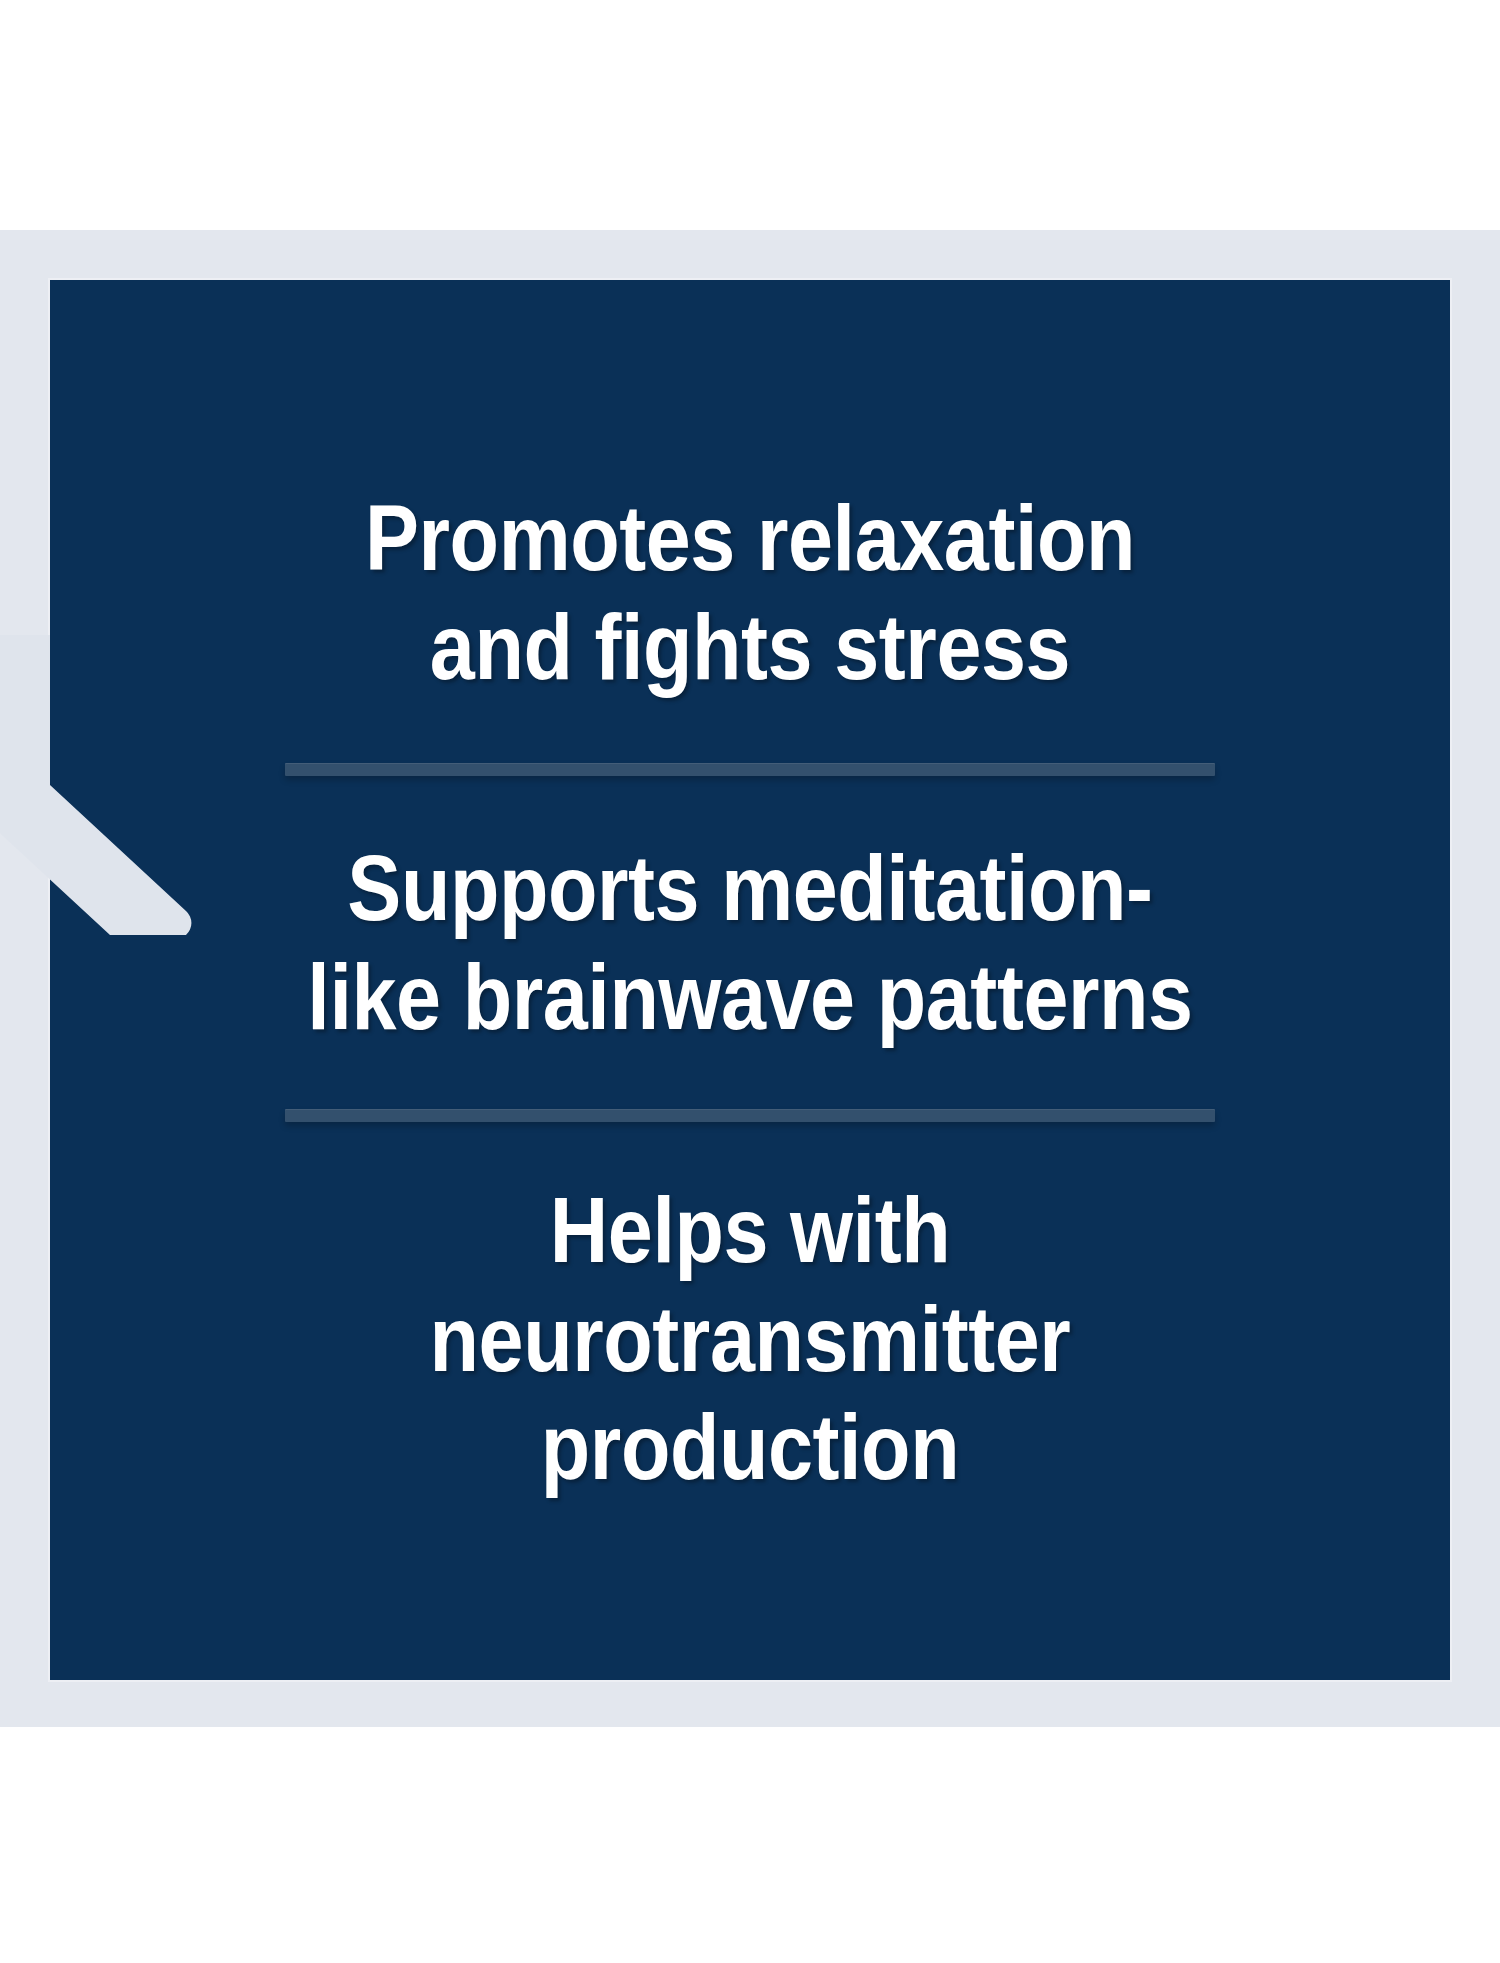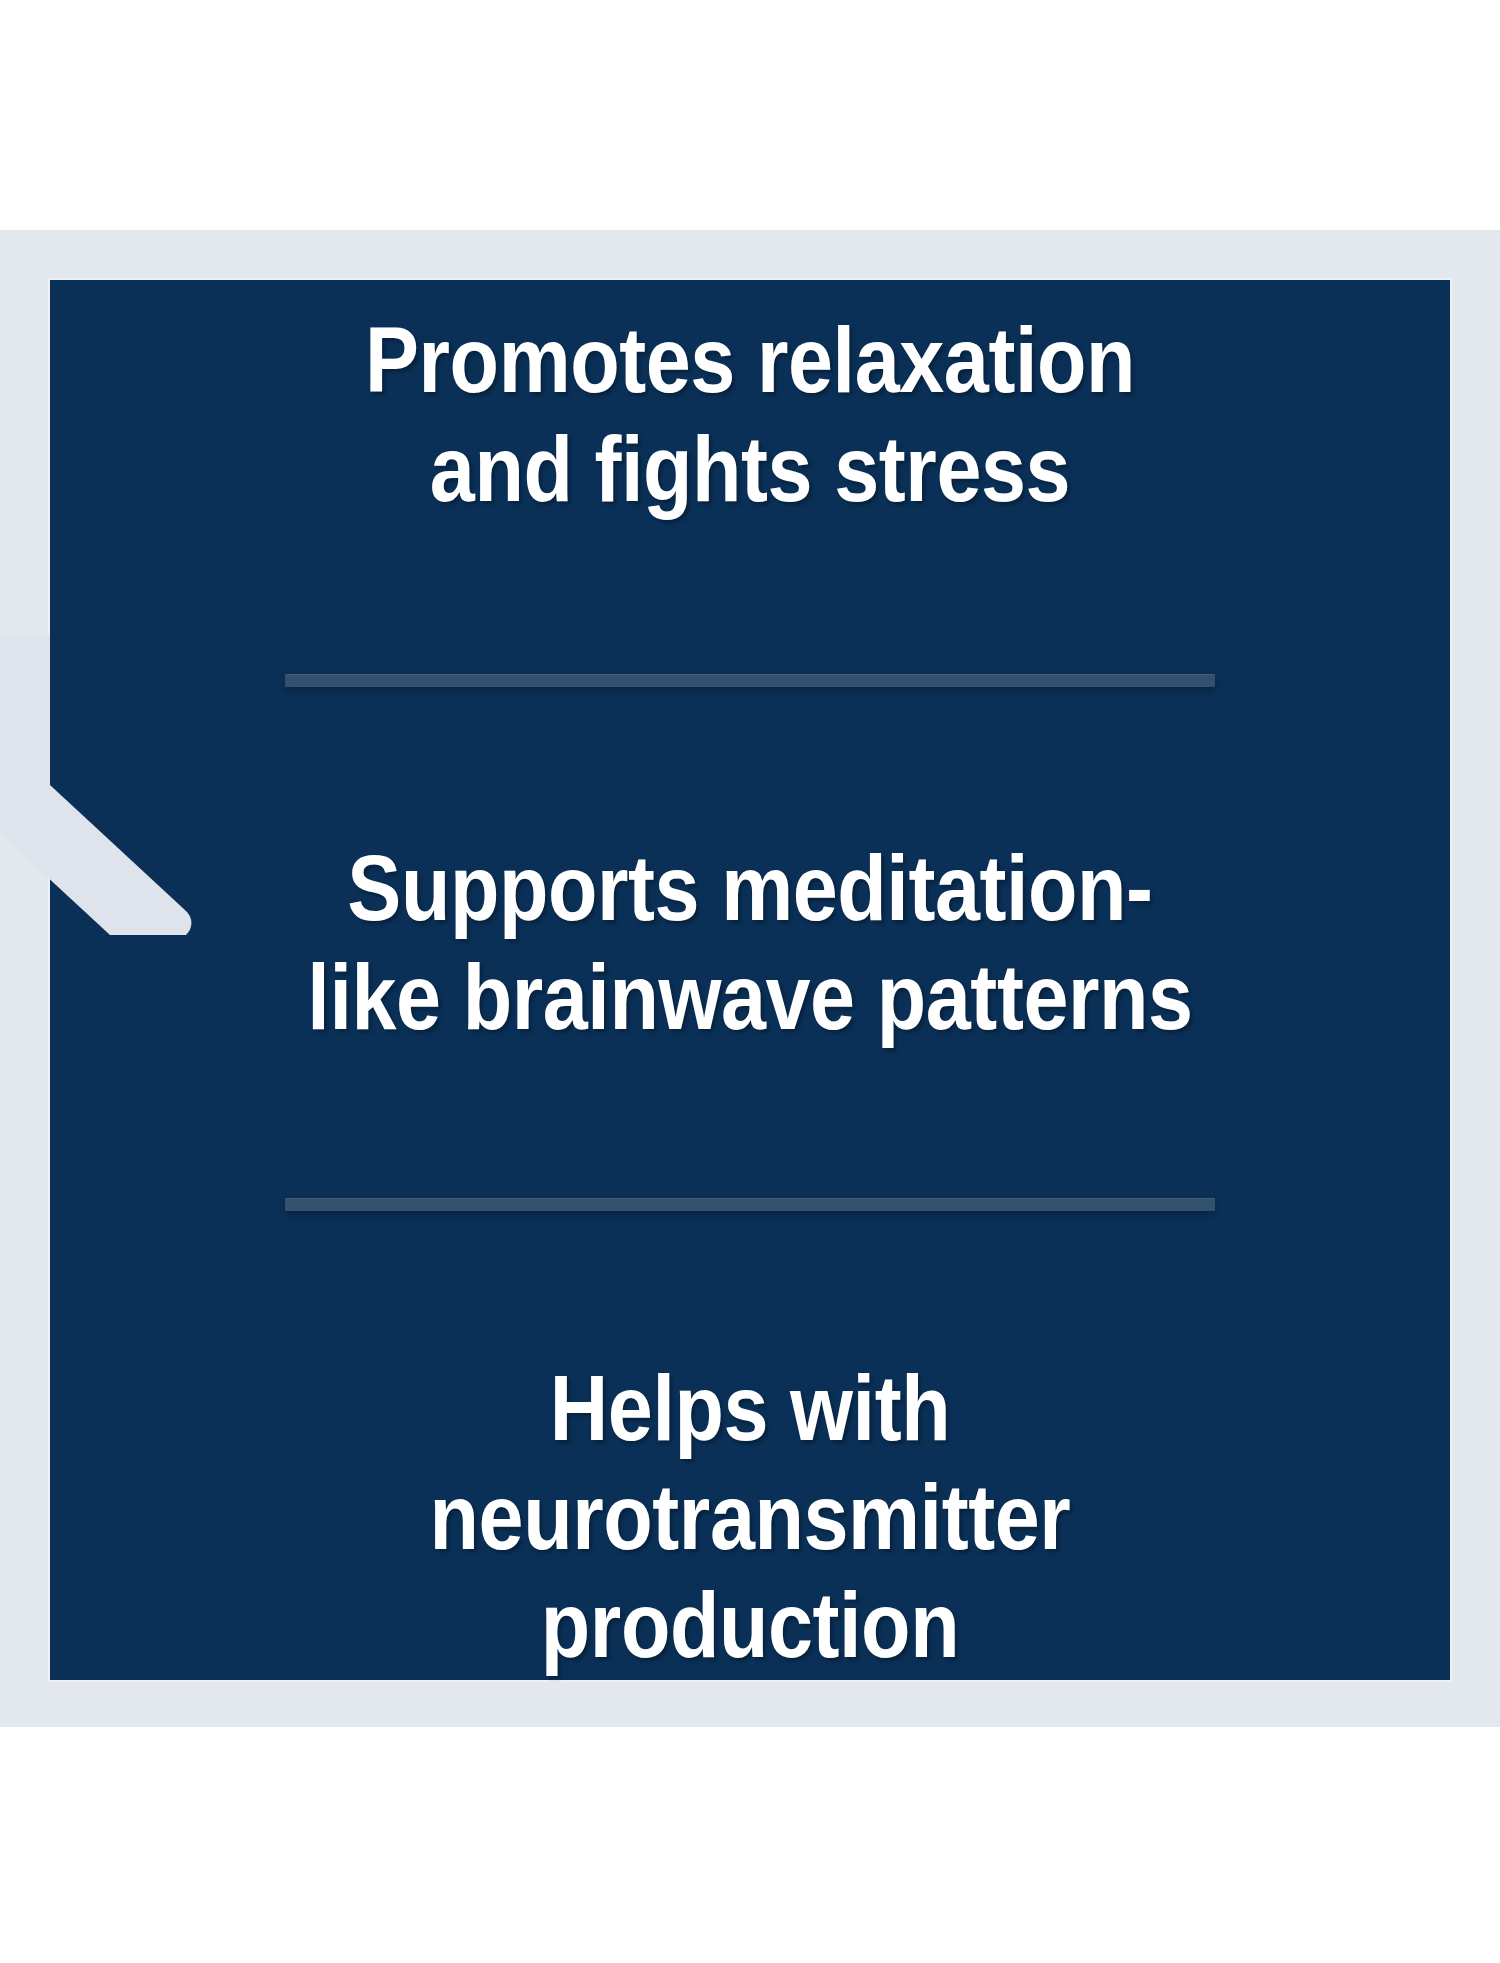--- a/index.html
+++ b/index.html
@@ -44,21 +44,21 @@
   }
 
   .panel-inner {
     position: absolute;
     left: 0;
     top: 0;
     width: 100%;
     height: 100%;
     display: flex;
     flex-direction: column;
-    justify-content: space-between;
+    justify-content: center;
     align-items: center;
     padding-top: 4px;
     box-sizing: border-box;
   }
 
   
   .benefit {
     color: #ffffff;
     text-align: center;
     font-weight: 700;

